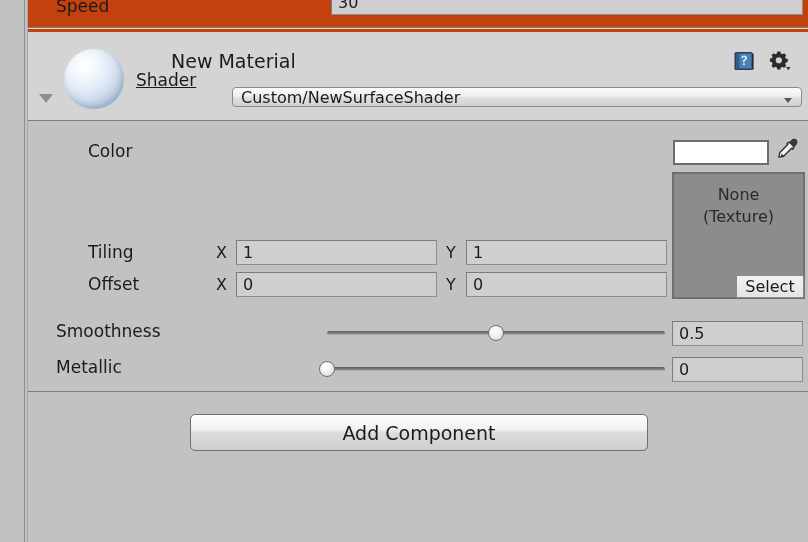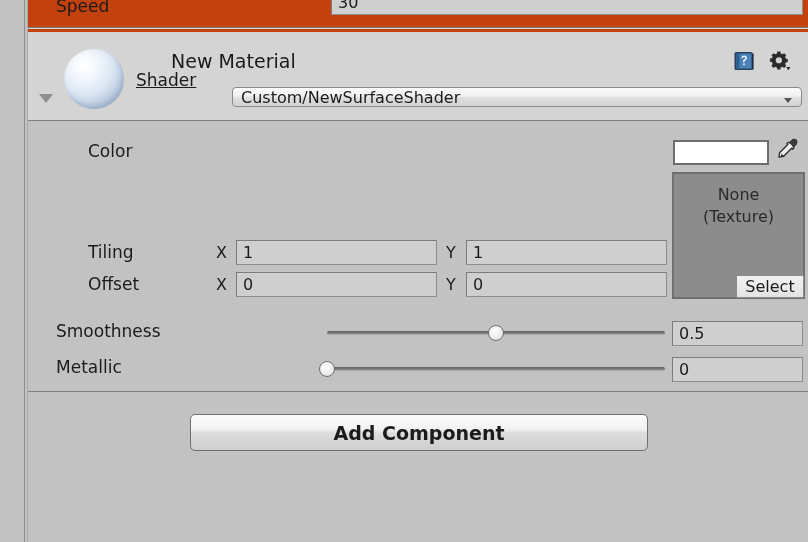--- a/index.html
+++ b/index.html
@@ -328,21 +328,20 @@
     border: 1px solid #6f6f6f;
     border-radius: 5px;
     background: linear-gradient(to bottom, #fcfcfc 0%, #f2f2f2 40%, #dcdcdc 52%, #cfcfcf 100%);
     display: flex;
     align-items: center;
     justify-content: center;
     font-size: 19px;
     color: #1b1b1b;
     cursor: pointer;
     white-space: nowrap;
-    font-weight: bold;
   }
 </style>
 </head>
 <body>
 
 <div id="inspector-root">
 
   <div class="left-gutter"></div>
   <div class="gutter-line a"></div>
   <div class="gutter-line b"></div>

